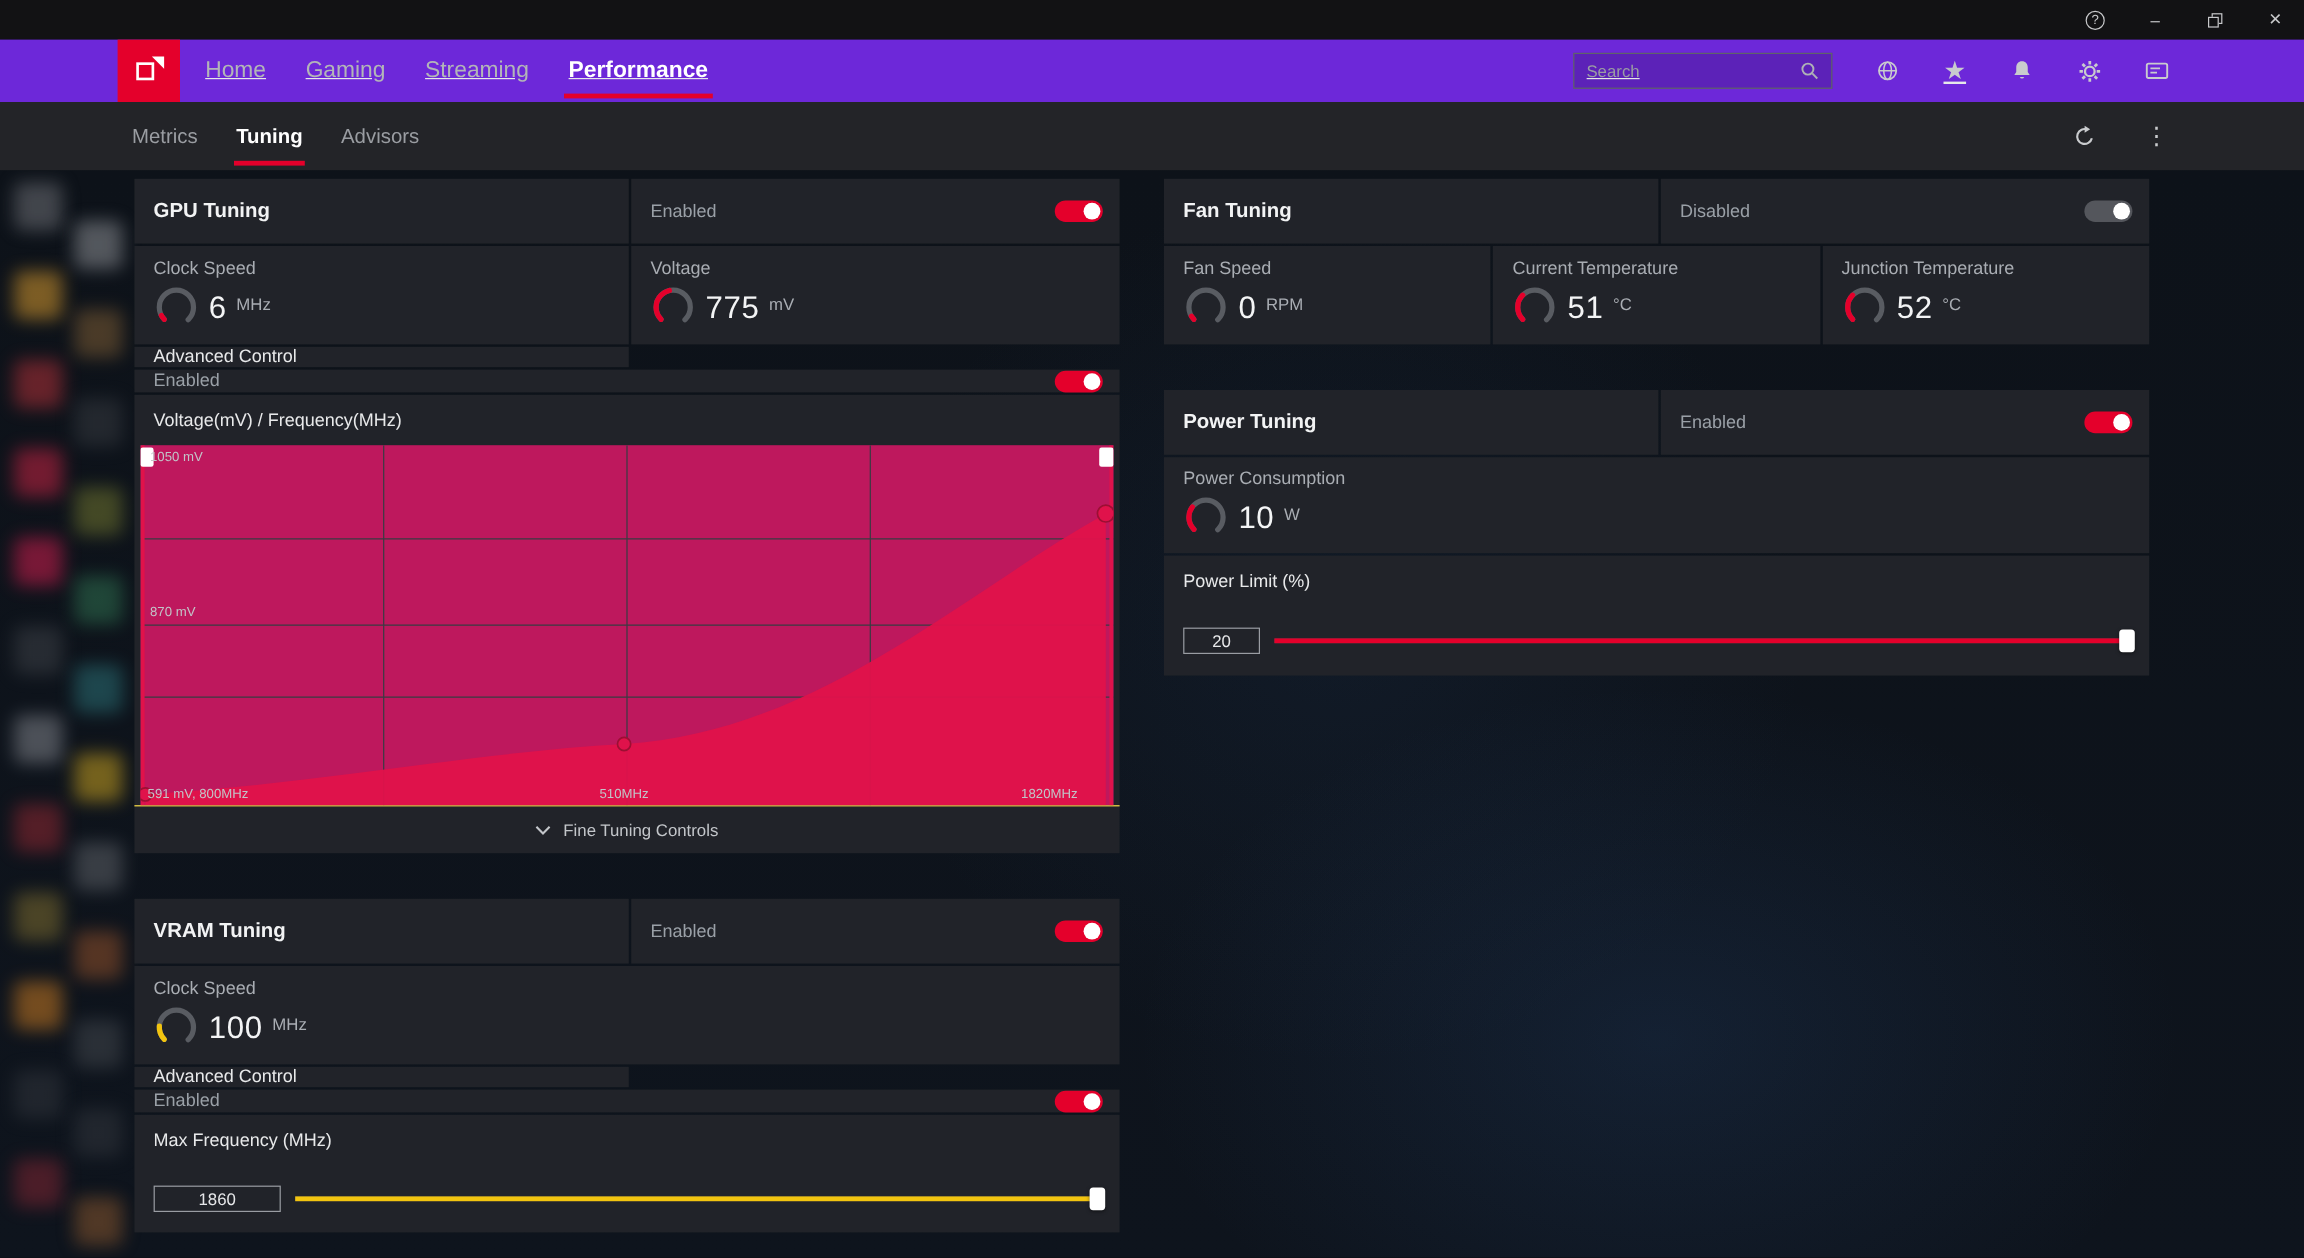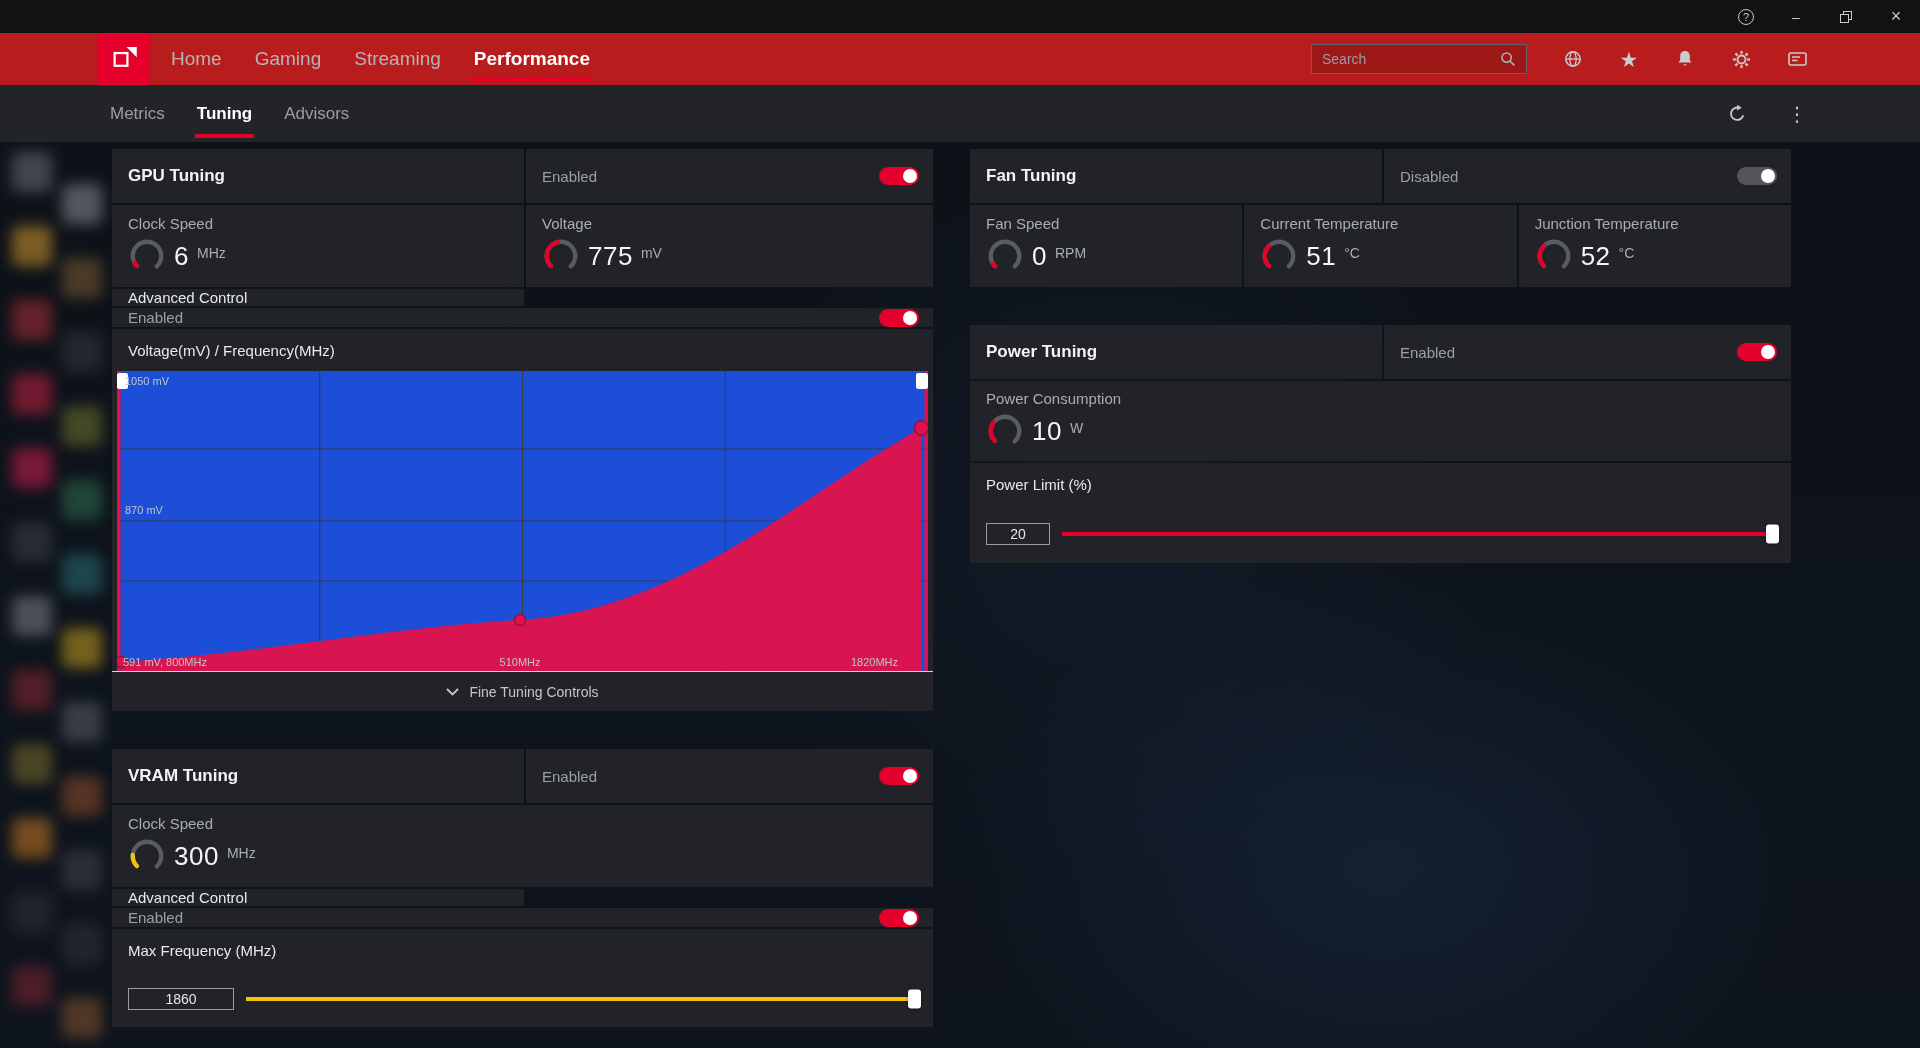--- a/index.html
+++ b/index.html
@@ -9,21 +9,21 @@
     background:#0d1117; color:#e6e7e9; position:relative;
   }
   
   .titlebar { height:33px; background:#121214; display:flex; align-items:center; justify-content:flex-end; gap:32px; padding-right:15px; }
   .tb-btn { width:18px; height:18px; display:flex; align-items:center; justify-content:center; color:#c8c9cb; font-size:14px; cursor:pointer; }
   .help-circle { width:16px; height:16px; border:1.4px solid #c8c9cb; border-radius:50%; font-size:11px; display:flex; align-items:center; justify-content:center; }
   .restore-icon { position:relative; width:12px; height:12px; }
   .restore-icon .r1 { position:absolute; top:0; right:0; width:9px; height:9px; border:1.4px solid #c8c9cb; }
   .restore-icon .r2 { position:absolute; bottom:0; left:0; width:9px; height:9px; border:1.4px solid #c8c9cb; background:#121214; }
   
-  .navbar { height:52px; background:#b91c1c; display:flex; align-items:stretch; }
+  .navbar { height:52px; background:#6d28d9; display:flex; align-items:stretch;text-decoration:underline; }
   .amd-logo { width:52px; height:52px; margin-left:98px; background:var(--accent,#e4002b); display:flex; align-items:center; justify-content:center; flex:none; }
   .nav-items { display:flex; gap:33px; margin-left:21px; align-items:stretch; }
   .nav-item { display:flex; align-items:center; font-size:19px; color:#b3b5b8; position:relative; cursor:pointer; white-space:nowrap; }
   .nav-item.active { color:#ffffff; font-weight:700; }
   .nav-item.active::after { content:""; position:absolute; left:-4px; right:-4px; bottom:3px; height:4px; background:var(--accent,#e4002b); }
   .nav-search { margin-left:auto; align-self:center; width:216px; height:30px; border:1px solid #60636a; display:flex; align-items:center; padding:0 10px; background:rgba(0,0,0,0.15); }
   .nav-search input { flex:1; background:transparent; border:none; outline:none; color:#dcdde0; font-size:14px; font-family:"Liberation Sans",sans-serif; min-width:0; }
   .nav-search input::placeholder { color:#9a9da3; }
   .nav-icons { display:flex; align-items:center; gap:34px; margin-left:35px; margin-right:112px; }
   .nav-icon { width:22px; height:22px; display:flex; align-items:center; justify-content:center; color:#c9cbce; cursor:pointer; }
@@ -71,21 +71,21 @@
   .row-advanced .seg { padding-left:16px; }
   .adv-label { font-size:15px; color:#e8e9ea; }
   
   .toggle { width:40px; height:18px; border-radius:9px; position:relative; cursor:pointer; flex:none; }
   .toggle.on { background:var(--accent,#e4002b); }
   .toggle.off { background:#54565c; }
   .toggle .knob { position:absolute; top:2px; right:2px; width:14px; height:14px; border-radius:50%; background:#fff; }
   
   .block { background:var(--card-bg,#212329); display:flex; flex-direction:column; }
   .label-row { height:42px; display:flex; align-items:center; padding-left:16px; font-size:15px; color:#e8e9ea; }
-  .chart-plot { position:relative; height:300px; margin:0 5px; background:#1d4ed8; cursor:crosshair;text-align:center; }
+  .chart-plot { position:relative; height:300px; margin:0 5px; background:#be185d; cursor:crosshair;text-align:center; }
   .chart-plot svg { position:absolute; inset:0; width:100%; height:100%; }
   .chart-lbl { position:absolute; font-size:11px; color:#c2c4c8; pointer-events:none; }
   .lbl-ytop { left:8px; top:4px; }
   .lbl-ymid { left:8px; top:calc(50% - 17px); }
   .lbl-xleft { left:6px; bottom:3px; }
   .lbl-xmid { left:49.7%; transform:translateX(-50%); bottom:3px; }
   .lbl-xright { right:30px; bottom:3px; }
   .chart-footer { height:40px; display:flex; align-items:center; justify-content:center; gap:10px; font-size:14px; color:#c3c6ca; border-top:1px solid #fde047; cursor:pointer; }
   
   .slider-row { height:56px; display:flex; align-items:center; padding:0 16px; gap:12px; }
@@ -336,21 +336,21 @@
           <div class="metric-label">Clock Speed</div>
           <div class="metric-value">
             <span class="gauge">
                 <svg viewBox="0 0 40 40">
                   <g transform="rotate(135 20 20)">
                     <circle cx="20" cy="20" r="15" fill="none" stroke="#595c62" stroke-width="4.6" stroke-linecap="round" stroke-dasharray="70.68583470577033 94.24777960769379"></circle>
                     <circle cx="20" cy="20" r="15" fill="none" stroke="#f2c40f" stroke-width="4.6" stroke-linecap="round" stroke-dasharray="12.72345024703866 94.24777960769379"></circle>
                   </g>
                 </svg>
               </span>
-            <span class="metric-num">300</span>
+            <span class="metric-num">100</span>
             <span class="metric-unit">MHz</span>
           </div>
         </div>
       </div>
       <div class="row row-advanced">
         <div class="seg seg-fixed">
             <span class="adv-label">Advanced Control</span>
           </div>
         <div class="seg seg-fill seg-status">
           <span class="status-text">Enabled</span>

